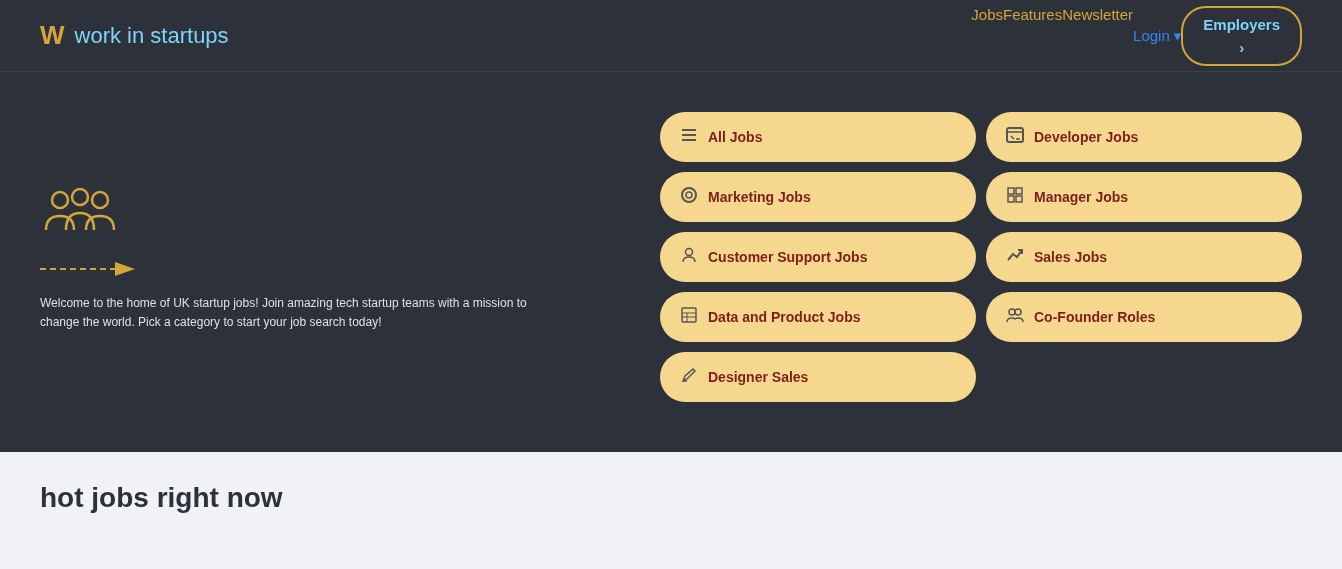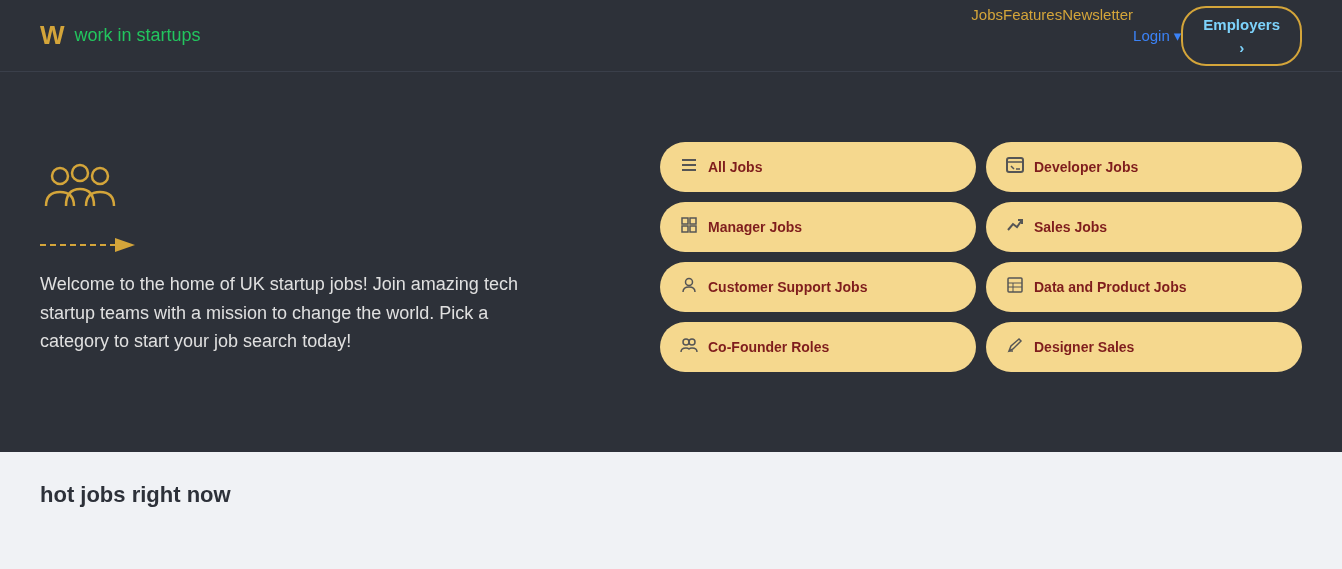--- a/index.html
+++ b/index.html
@@ -19,22 +19,22 @@
       display: flex;
       align-items: center;
       gap: 10px;
     }
     .logo-icon {
       color: #d4a53a;
       font-size: 26px;
       font-weight: bold;
     }
     .logo-text {
-      color: #22c55e;
-      font-size: 18px;
+      color: #7dd3fc;
+      font-size: 22px;
       font-weight: 500;
     }
     .nav {
       display: flex;
     }
     .nav-link {
       color: #d4a53a;
       text-decoration: none;
       font-size: 15px;
     }
@@ -66,21 +66,21 @@
       display: flex;
       align-items: center;
       padding: 40px 40px 50px 40px;
       min-height: 380px;
     }
     .hero-left {
       flex: 0 0 620px;
       padding-right: 20px;
     }
     .hero-text {
-      font-size: 18px;
+      font-size: 12px;
       line-height: 1.6;
       color: #e0e0e0;
       max-width: 500px;
     }
     .hero-right {
       flex: 1;
       display: grid;
       grid-template-columns: 1fr 1fr;
       gap: 10px;
     }
@@ -103,21 +103,21 @@
       flex-shrink: 0;
     }
 
     
     .hot-jobs {
       background: #f0f2f5;
       padding: 30px 40px;
       min-height: 140px;
     }
     .hot-jobs-title {
-      font-size: 22px;
+      font-size: 28px;
       font-weight: 700;
       color: #2d3139;
       margin-bottom: 20px;
     }
   </style>
 </head>
 <body>
 
 <header class="header">
   <div class="logo-area">
@@ -178,52 +178,61 @@
         <svg width="18" height="18" viewBox="0 0 18 18" fill="none">
             <rect x="1" y="2" width="16" height="14" rx="2" stroke="#555" stroke-width="2" fill="none"></rect>
             <line x1="1" y1="6" x2="17" y2="6" stroke="#555" stroke-width="1.5"></line>
             <line x1="5" y1="10" x2="8" y2="13" stroke="#555" stroke-width="1.5"></line>
             <line x1="10" y1="13" x2="14" y2="13" stroke="#555" stroke-width="1.5"></line>
           </svg>
       </span>
       <span>Developer Jobs</span>
     </button>
 
+    <button class="job-btn">
+      <span class="job-btn-icon">
+        <svg width="18" height="18" viewBox="0 0 18 18" fill="none">
+            <circle cx="9" cy="9" r="7" stroke="#555" stroke-width="2" fill="none"></circle>
+            <circle cx="9" cy="9" r="3" stroke="#555" stroke-width="1.5" fill="none"></circle>
+          </svg>
+      </span>
+      <span>Marketing Jobs</span>
+    </button>
 
 
     <button class="job-btn">
       <span class="job-btn-icon">
         <svg width="18" height="18" viewBox="0 0 18 18" fill="none">
             <rect x="2" y="2" width="6" height="6" stroke="#555" stroke-width="1.5" fill="none"></rect>
             <rect x="10" y="2" width="6" height="6" stroke="#555" stroke-width="1.5" fill="none"></rect>
             <rect x="2" y="10" width="6" height="6" stroke="#555" stroke-width="1.5" fill="none"></rect>
             <rect x="10" y="10" width="6" height="6" stroke="#555" stroke-width="1.5" fill="none"></rect>
           </svg>
       </span>
       <span>Manager Jobs</span>
     </button>
 
     <button class="job-btn">
       <span class="job-btn-icon">
         <svg width="18" height="18" viewBox="0 0 18 18" fill="none">
+            <circle cx="9" cy="6" r="3.5" stroke="#555" stroke-width="1.5" fill="none"></circle>
+            <path d="M3 16 Q3 11 9 11 Q15 11 15 16" stroke="#555" stroke-width="1.5" fill="none"></path>
+          </svg>
+      </span>
+      <span>Customer Support Jobs</span>
+    </button>
+
+    <button class="job-btn">
+      <span class="job-btn-icon">
+        <svg width="18" height="18" viewBox="0 0 18 18" fill="none">
             <polyline points="2,14 7,8 11,11 16,4" stroke="#555" stroke-width="2" fill="none"></polyline>
             <polyline points="12,4 16,4 16,8" stroke="#555" stroke-width="2" fill="none"></polyline>
           </svg>
       </span>
       <span>Sales Jobs</span>
-    </button>
-
-    <button class="job-btn">
-      <span class="job-btn-icon">
-        <svg width="18" height="18" viewBox="0 0 18 18" fill="none">
-            <circle cx="9" cy="6" r="3.5" stroke="#555" stroke-width="1.5" fill="none"></circle>
-            <path d="M3 16 Q3 11 9 11 Q15 11 15 16" stroke="#555" stroke-width="1.5" fill="none"></path>
-          </svg>
-      </span>
-      <span>Customer Support Jobs</span>
     </button>
 
     <button class="job-btn">
       <span class="job-btn-icon">
         <svg width="18" height="18" viewBox="0 0 18 18" fill="none">
             <rect x="2" y="2" width="14" height="14" rx="1" stroke="#555" stroke-width="1.5" fill="none"></rect>
             <line x1="2" y1="7" x2="16" y2="7" stroke="#555" stroke-width="1"></line>
             <line x1="2" y1="11" x2="16" y2="11" stroke="#555" stroke-width="1"></line>
             <line x1="7" y1="7" x2="7" y2="16" stroke="#555" stroke-width="1"></line>
           </svg>

